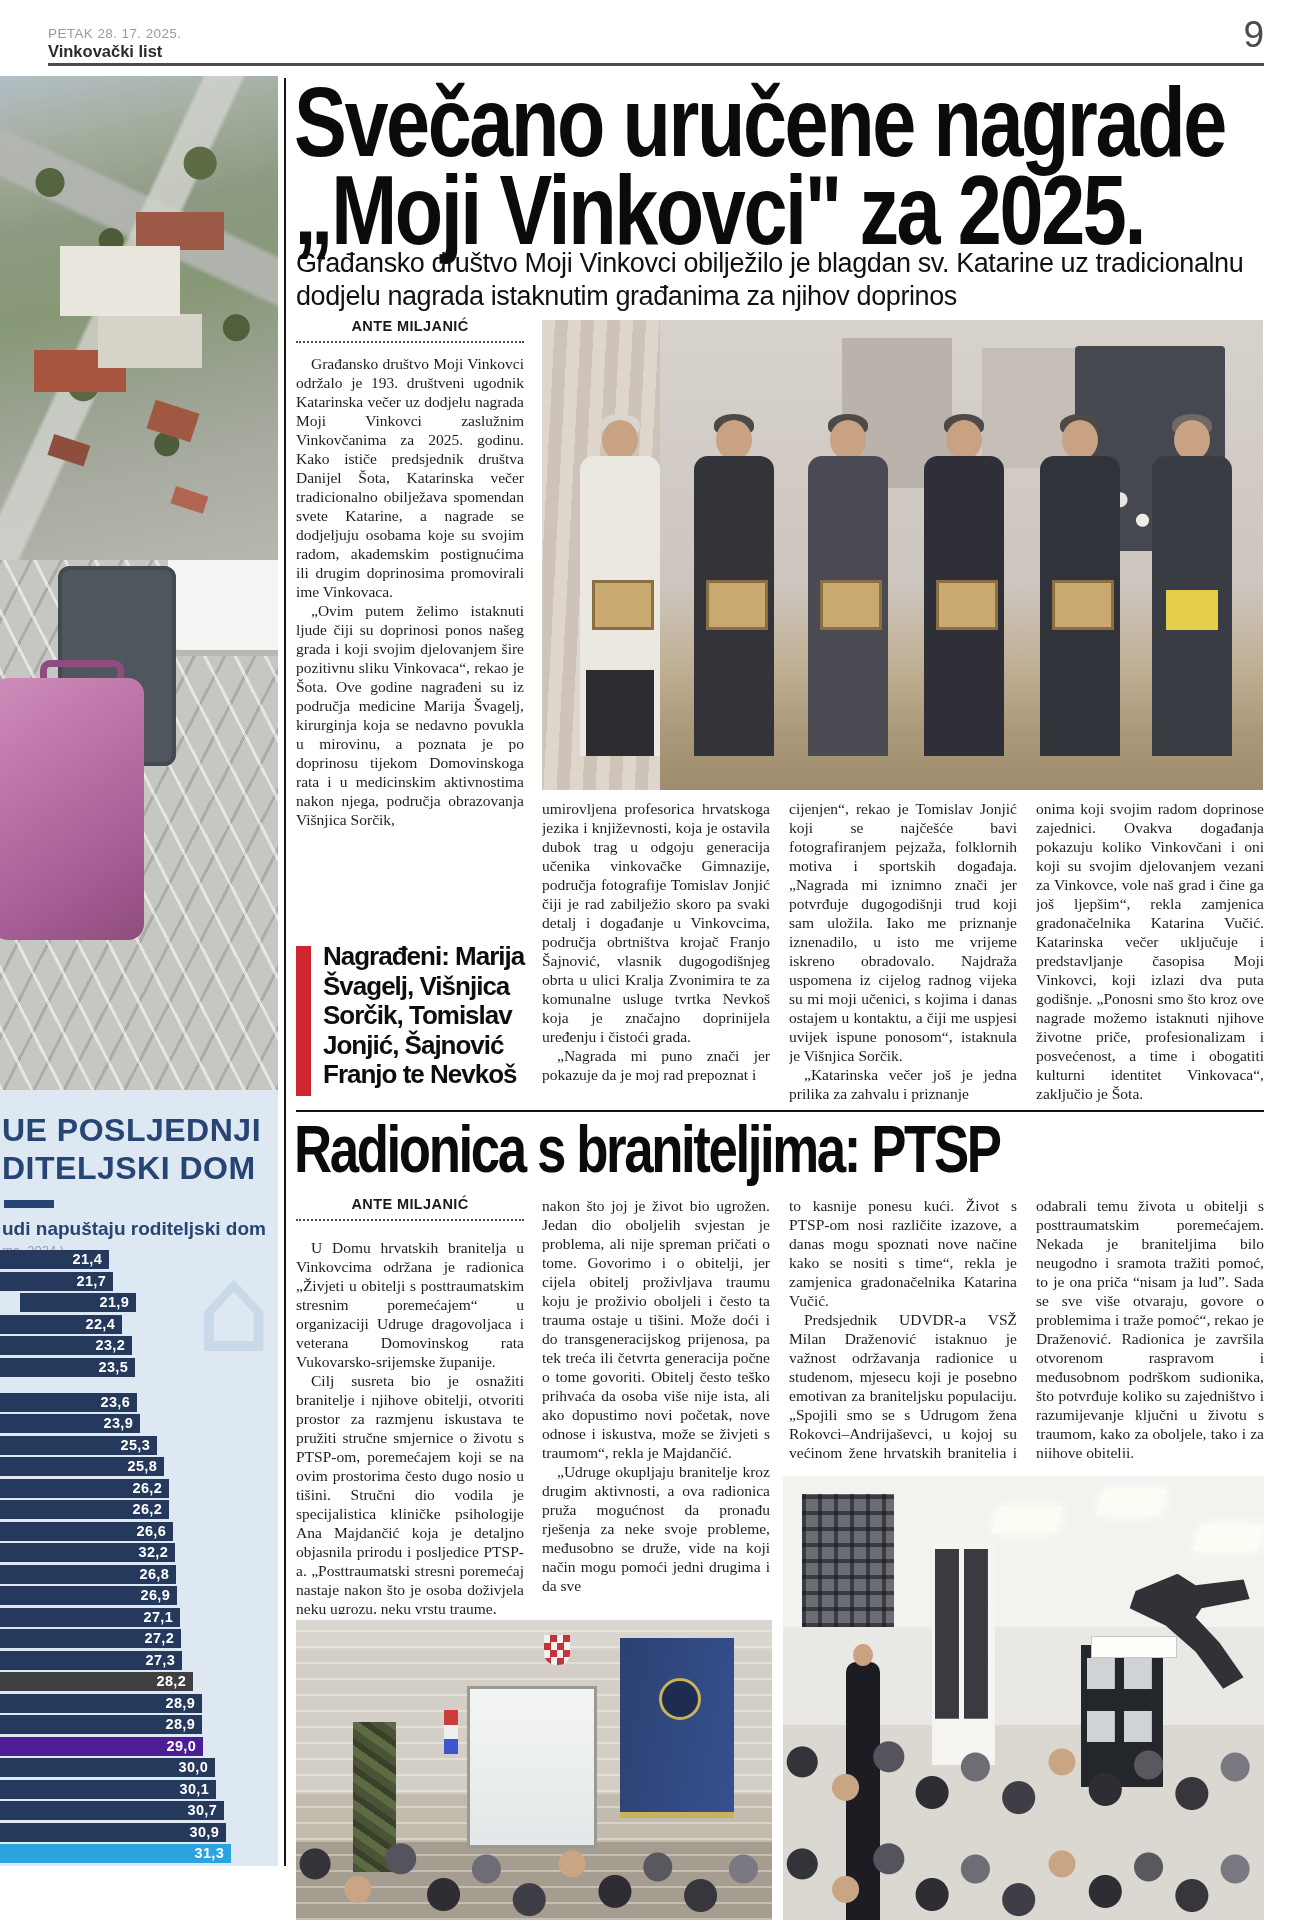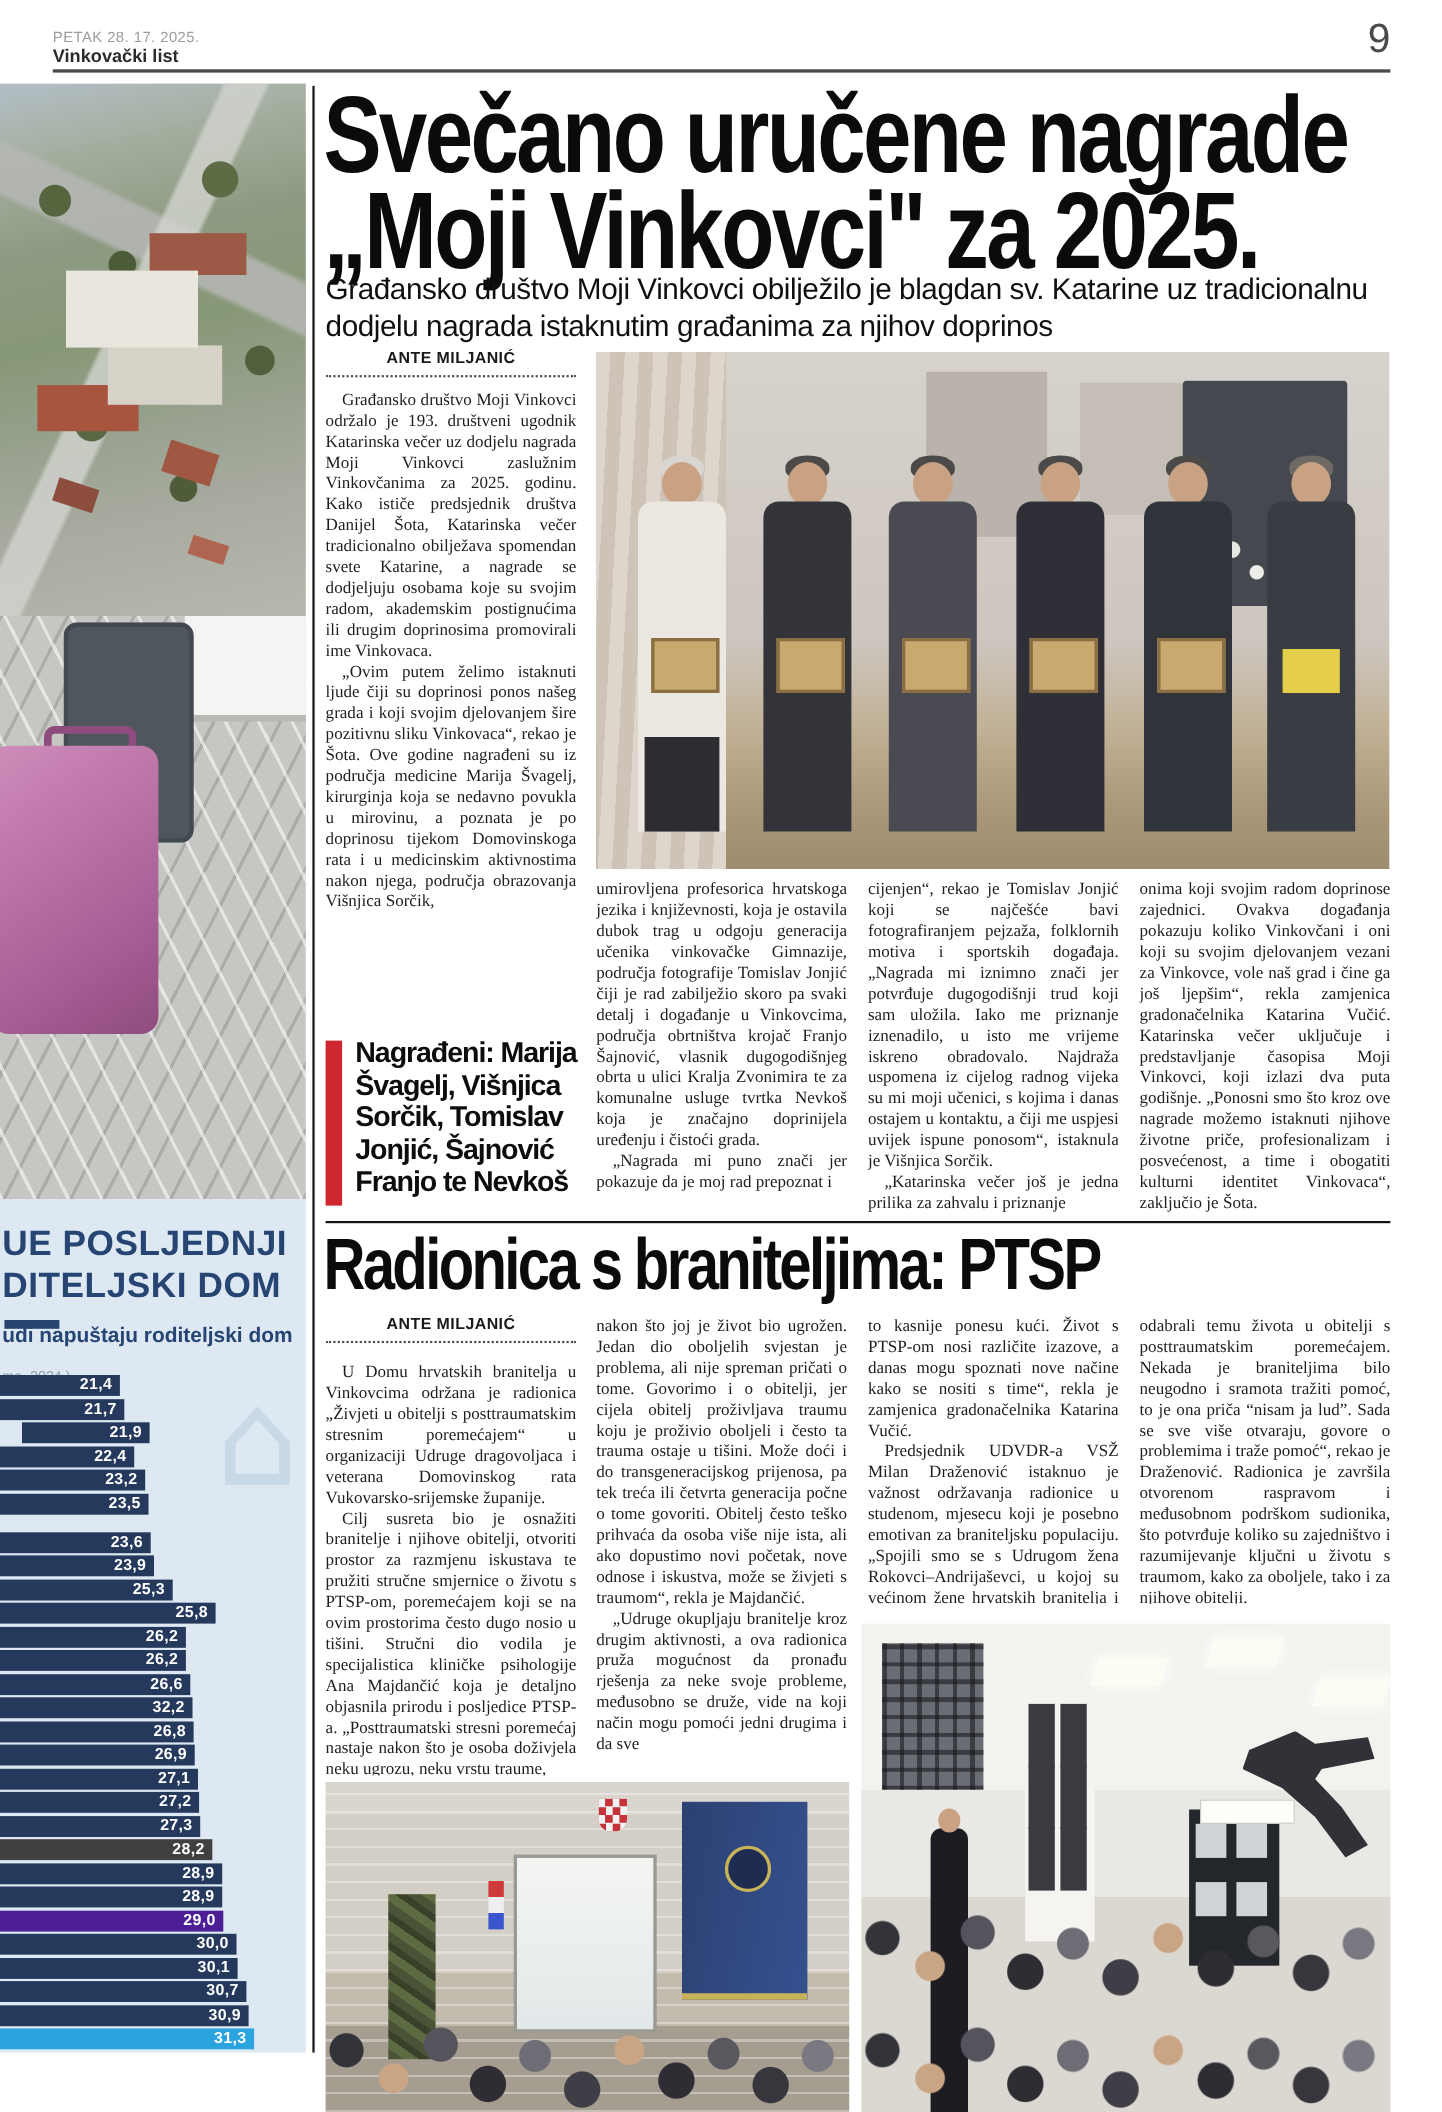--- a/index.html
+++ b/index.html
@@ -51,21 +51,21 @@
   .pq-bar{position:absolute;left:0;top:4px;width:15px;height:150px;background:#ce2730;}
   .pq-text{margin-left:27px;font-family:"Liberation Sans",sans-serif;font-weight:bold;
            font-size:26px;line-height:29.5px;letter-spacing:-1px;color:#0d0d0d;}
 
   
   .chart{left:0;top:1090px;width:278px;height:776px;background:#dde8f3;overflow:hidden;}
   .chart-title{position:absolute;left:2px;font-family:"Liberation Sans",sans-serif;
                font-weight:bold;font-size:32px;color:#264572;letter-spacing:.5px;white-space:nowrap;}
   .ct1{top:22px;} .ct2{top:60px;}
   .chart-dash{position:absolute;left:4px;top:110px;width:50px;height:8px;background:#264572;}
-  .chart-subtitle{position:absolute;left:2px;top:114px;font-family:"Liberation Sans",sans-serif;
+  .chart-subtitle{position:absolute;left:2px;top:128px;font-family:"Liberation Sans",sans-serif;
                   font-weight:bold;font-size:19px;color:#264572;white-space:nowrap;}
   .chart-note{position:absolute;left:2px;top:153px;font-family:"Liberation Sans",sans-serif;
               font-size:13px;color:#8e9fb1;}
   .chart-bars{position:absolute;left:0;top:160px;width:278px;}
   .bar-row{height:19px;margin-bottom:2.5px;}
   .bar{height:19px;position:relative;}
   .bar-label{position:absolute;right:7px;top:0;font-family:"Liberation Sans",sans-serif;
              font-weight:bold;font-size:14.5px;line-height:19px;color:#fff;letter-spacing:.3px;}
   .house-mark{position:absolute;right:6px;top:150px;font-family:"DejaVu Sans",sans-serif;
               font-size:120px;color:#b9cde0;opacity:.55;}
@@ -250,21 +250,21 @@
           <div class="bar" style="width: 140px; background: rgb(36, 57, 92);">
             <span class="bar-label">23,9</span>
           </div>
         </div>
         <div class="bar-row">
           <div class="bar" style="width: 157px; background: rgb(36, 57, 92);">
             <span class="bar-label">25,3</span>
           </div>
         </div>
         <div class="bar-row">
-          <div class="bar" style="width: 164px; background: rgb(36, 57, 92); padding-left: 32px;">
+          <div class="bar" style="width: 164px; background: rgb(36, 57, 92);">
             <span class="bar-label">25,8</span>
           </div>
         </div>
         <div class="bar-row">
           <div class="bar" style="width: 169px; background: rgb(36, 57, 92);">
             <span class="bar-label">26,2</span>
           </div>
         </div>
         <div class="bar-row">
           <div class="bar" style="width: 169px; background: rgb(36, 57, 92);">

